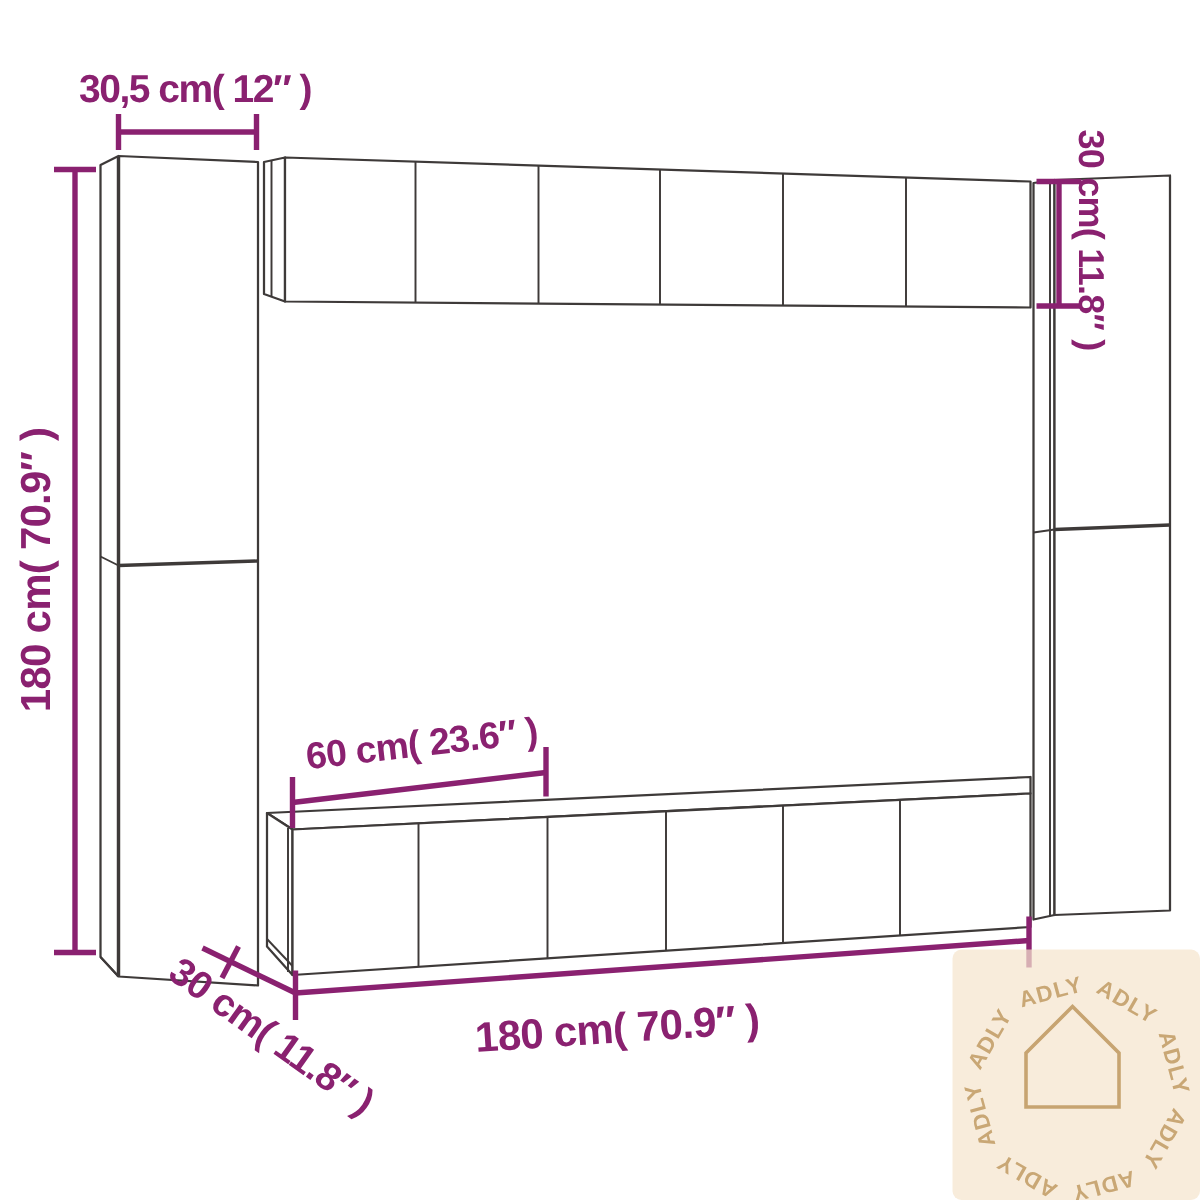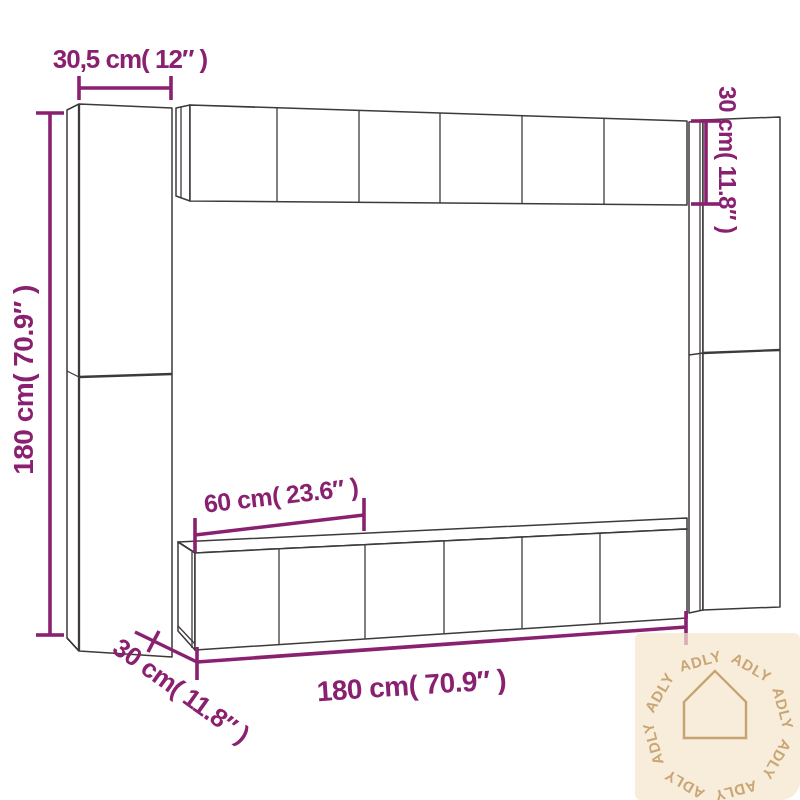--- a/index.html
+++ b/index.html
@@ -3,21 +3,21 @@
 <meta charset="utf-8">
 <style>
   :root{
     --background:#ffffff;
     --structure-line:#3e3a39;
     --dimension:#8a2170;
     --watermark-bg:#f5e5cd;
     --watermark-fg:#c4a06b;
   }
   html,body{margin:0;padding:0;background:var(--background);}
-  .stage{width:800px;height:800px;position:relative;background:var(--background);overflow:hidden;border-radius:19px;}
+  .stage{width:800px;height:800px;position:relative;background:var(--background);overflow:hidden;}
   svg{display:block;}
   .face{fill:#ffffff;stroke:var(--structure-line);stroke-width:1.5;stroke-linejoin:round;}
   .edge{stroke:var(--structure-line);stroke-width:1.3;fill:none;}
   .edge-heavy{stroke:var(--structure-line);stroke-width:2.3;fill:none;}
   .dim{stroke:var(--dimension);stroke-width:3.6;fill:none;}
   .dim-text{
     fill:var(--dimension);
     font-family:"Liberation Sans","DejaVu Sans",sans-serif;
     font-weight:bold;
   }

